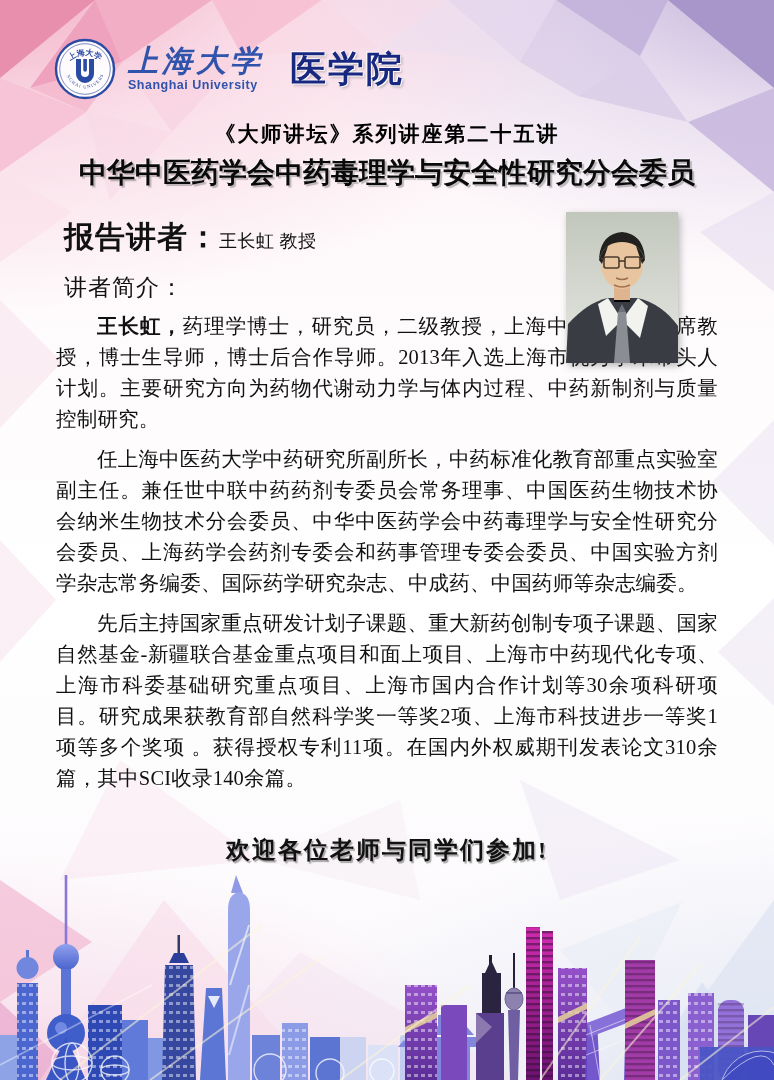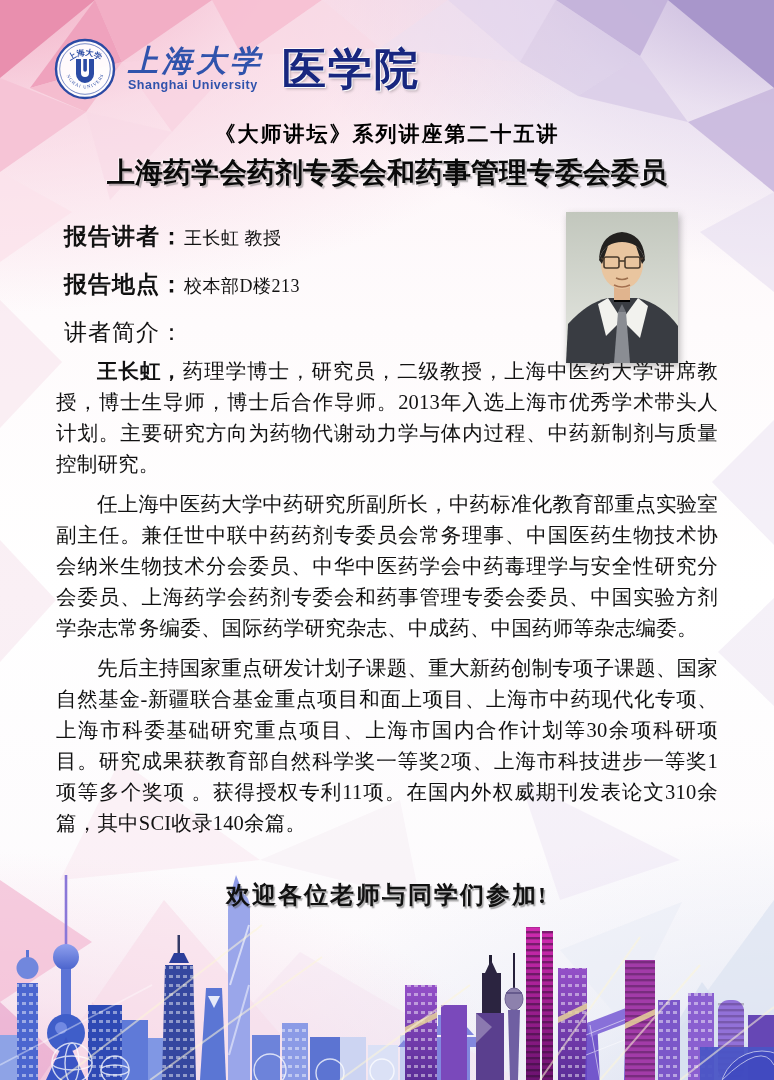--- a/index.html
+++ b/index.html
@@ -18,36 +18,36 @@
   .skyline{bottom:0;width:774px;height:215px;z-index:1;}
   .content{position:absolute;inset:0;z-index:2;}
 
   
   .hdr{display:flex;align-items:center;margin:34px 0 0 54px;height:70px;}
   .seal{width:62px;height:62px;flex:0 0 auto;}
   .wordmark{margin-left:12px;line-height:1;}
   .uni-cn{font-size:30px;font-weight:bold;color:#3053ac;letter-spacing:4px;font-style:italic;}
   .uni-en{font-size:12.5px;color:#3053ac;letter-spacing:.5px;margin-top:3px;font-family:"Liberation Sans","DejaVu Sans",sans-serif;font-weight:bold;}
   .school{
-    margin-left:18px;font-family:"Liberation Sans","DejaVu Sans",sans-serif;
-    font-size:44px;font-weight:900;color:#18277f;letter-spacing:2px;
+    margin-left:26px;font-family:"Liberation Sans","DejaVu Sans",sans-serif;
+    font-size:36px;font-weight:900;color:#18277f;letter-spacing:2px;
     text-shadow:1px 1px 0 rgba(255,255,255,.95),-1px -1px 0 rgba(255,255,255,.8),2px 2px 3px rgba(0,0,0,.25);
   }
 
   .series{margin-top:16px;text-align:center;font-size:21px;font-weight:bold;letter-spacing:2px;color:#000;}
   .title{
     margin:6px 10px 0;text-align:center;font-family:"Liberation Sans","DejaVu Sans",sans-serif;
     font-size:28px;font-weight:900;color:#0a0a0a;letter-spacing:0;
     text-shadow:2px 2px 1px rgba(110,110,110,.45), -1px -1px 0 rgba(255,255,255,.6);
   }
 
   
   .info{margin:30px 0 0 64px;}
   .row{margin-bottom:16px;line-height:30px;white-space:nowrap;}
-  .lbl{font-size:23px;font-weight:bold;letter-spacing:1px;margin-top:35px;}
+  .lbl{font-size:30px;font-weight:bold;letter-spacing:1px;margin-top:35px;}
   .val{font-size:18px;letter-spacing:.5px;}
   .bio-h{margin:2px 0 0 64px;font-size:23px;font-weight:normal;letter-spacing:1px;line-height:30px;}
 
   
   .photo{
     position:absolute;left:566px;top:212px;width:112px;height:151px;
     box-shadow:2px 3px 7px rgba(60,60,60,.35);background:#cfd3ca;
   }
   .photo svg{display:block;}
 
@@ -284,28 +284,25 @@
         </g>
       </svg>
       <div class="wordmark">
         <div class="uni-cn">上海大学</div>
         <div class="uni-en">Shanghai University</div>
       </div>
       <div class="school">医学院</div>
     </div>
 
     <div class="series">《大师讲坛》系列讲座第二十五讲</div>
-    <h1 class="title">上海药学会药剂专委会和药事管理专委会委员</h1>
+    <h1 class="title">中华中医药学会中药毒理学与安全性研究分会委员</h1>
 
     <div class="info">
       <div class="row">
         <span class="lbl">报告讲者：</span><span class="val">王长虹 教授</span>
-      </div>
-      <div class="row">
-        <span class="lbl">报告地点：</span><span class="val">校本部D楼213</span>
       </div>
     </div>
     <div class="bio-h">讲者简介：</div>
 
     <div class="photo">
       <svg viewBox="0 0 112 151" width="112" height="151">
         <defs>
           <linearGradient id="phBg" x1="0" y1="0" x2="0" y2="1">
             <stop offset="0" stop-color="#c2c7bd"></stop>
               <stop offset="1" stop-color="#e6e8e2"></stop>

